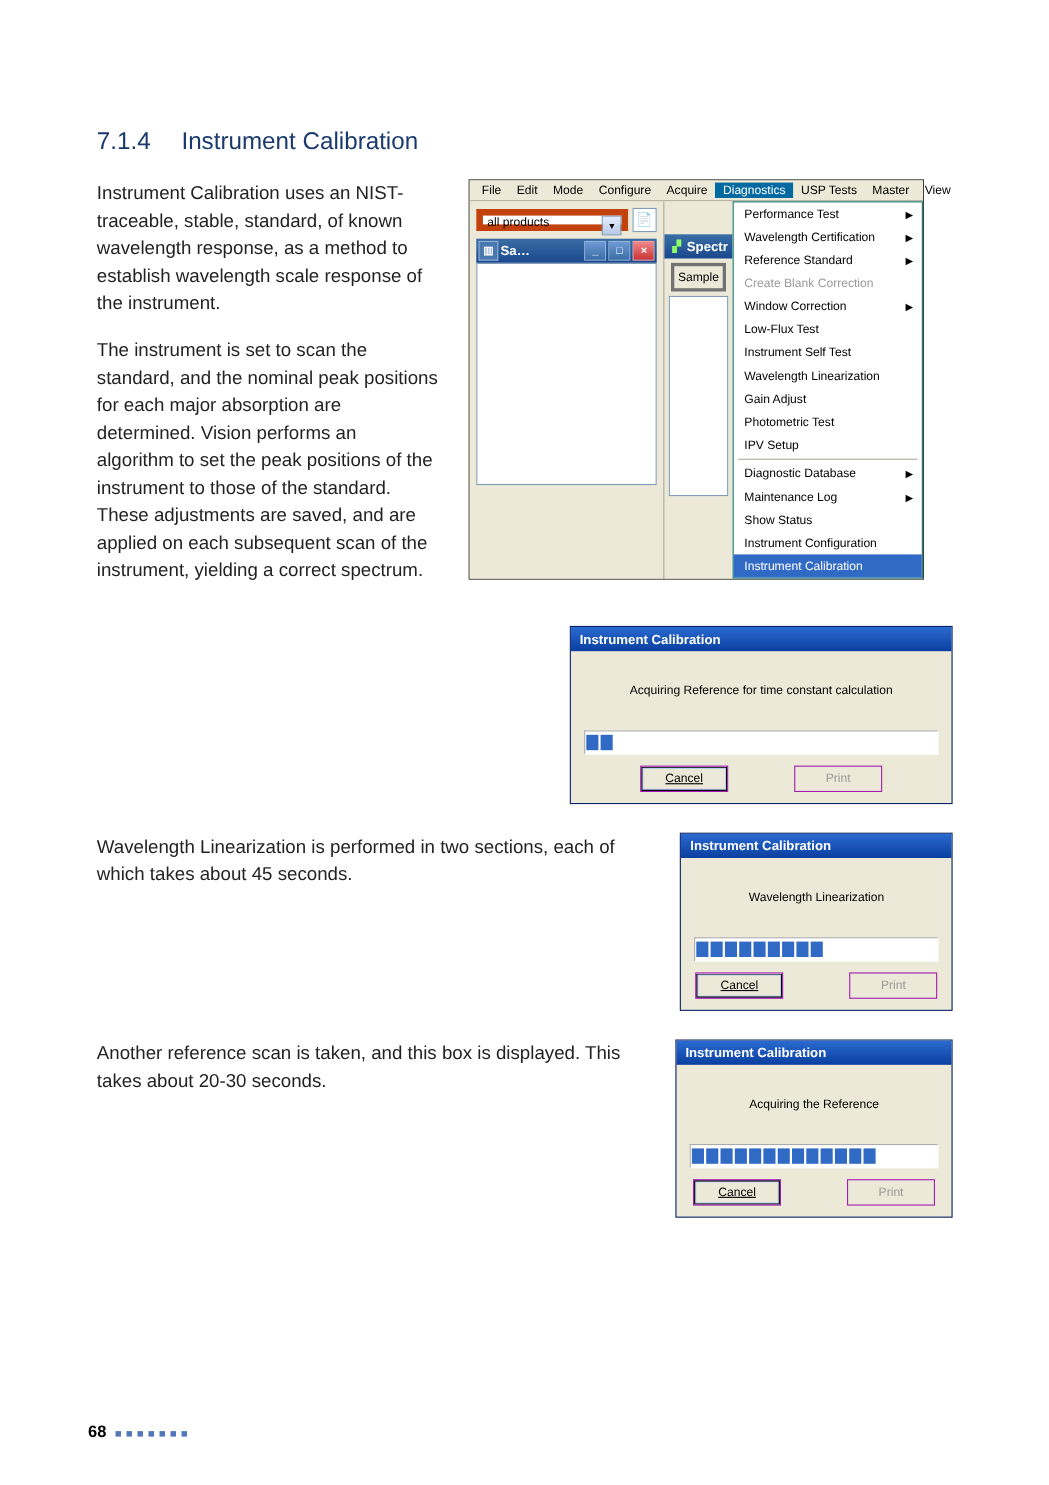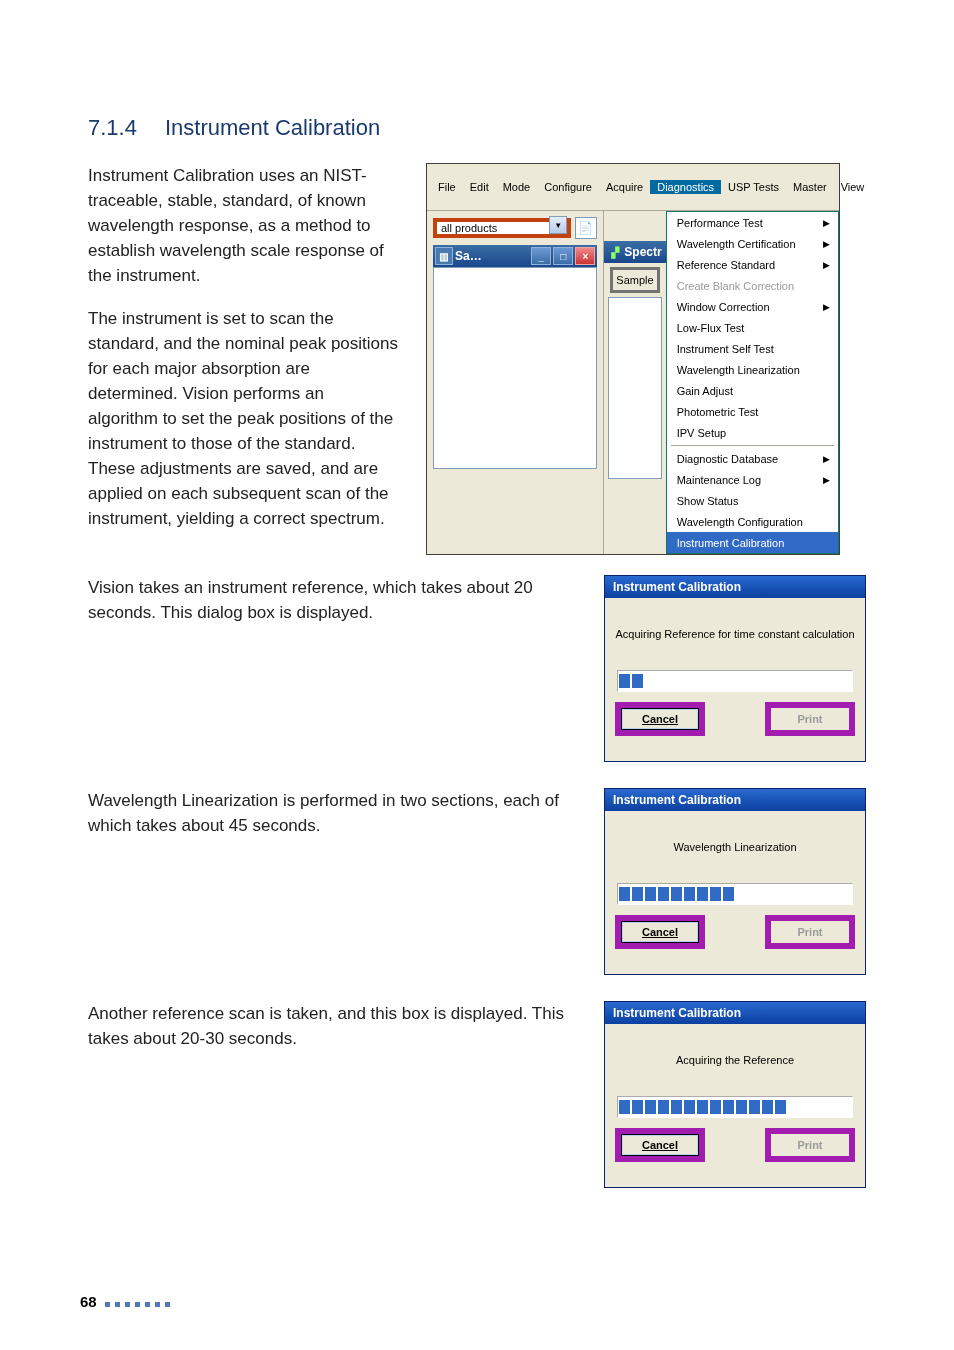--- a/index.html
+++ b/index.html
@@ -46,21 +46,21 @@
   .app-window {
     width: 414px;
     border: 1px solid #404040;
     background: #ece9d8;
     font-family: Tahoma, sans-serif;
     font-size: 11px;
     box-sizing: border-box;
   }
   .menu-bar {
     display: flex;
-    padding: 16px 4px;
+    padding: 2px 4px;
     background: #ece9d8;
     border-bottom: 1px solid #aca899;
   }
   .menu-bar .item {
     padding: 1px 7px;
     font-size: 11px;
     color: #000;
     white-space: nowrap;
   }
   .menu-bar .item.selected {
@@ -79,24 +79,24 @@
     min-height: 260px;
   }
   .select-row {
     display: flex;
     align-items: center;
     gap: 4px;
   }
   .select-box {
     flex: 1;
     height: 20px;
-    border: 4px solid #c2410c;
+    border: 6px solid #c2410c;
     background: #fff;
     display: flex;
-    align-items: flex-end;
+    align-items: flex-start;
     justify-content: space-between;
     padding: 0 0 0 4px;
     box-sizing: border-box;
   }
   .select-box .drop {
     width: 16px;
     height: 16px;
     background: linear-gradient(#e6eefc, #b6c9e7);
     border: 1px solid #7f9db9;
     display: flex;
@@ -203,21 +203,21 @@
     height: 22px;
     background: linear-gradient(#2a6ad0, #0a3fa0);
     color: #fff;
     font-weight: bold;
     font-size: 12px;
     display: flex;
     align-items: center;
     padding: 0 8px;
   }
   .dialog .content {
-    padding: 30px 10px 19px 10px;
+    padding: 30px 10px 4px 10px;
     text-align: center;
   }
   .dialog .msg {
     font-size: 11px;
     color: #000;
     margin-bottom: 30px;
     white-space: nowrap;
   }
   .prog-wrap {
     border: 1px inset #fff;
@@ -236,26 +236,25 @@
   }
   .btn-row {
     display:flex;
     justify-content:center;
     gap:60px;
     padding:2px 0 6px 0;
   }
   .btn {
     width: 78px;
     height: 22px;
-    border: 6px solid #a21caf;
+    border: 1px solid #a21caf;
     background: #ece9d8;
     font-size: 11px;
     display:flex;align-items:center;justify-content:center;
     color:#000;
-    font-weight:bold;
   }
   .btn.default { box-shadow: 0 0 0 1px #000 inset, 0 0 0 2px #b8d0f0 inset; }
   .btn.default .u { text-decoration: underline; }
   .btn.disabled { color:#9a9a9a; }
 
   
   .footer {
     position:absolute;
     bottom:40px;
     left:80px;
@@ -369,33 +368,32 @@
               <span class="arrow">▶</span>
           </div>
           <div class="m-item">
             <span>Maintenance Log</span>
               <span class="arrow">▶</span>
           </div>
           <div class="m-item">
             <span>Show Status</span>
           </div>
           <div class="m-item">
-            <span>Wavelength Configuration</span>
+            <span>Instrument Configuration</span>
           </div>
           <div class="m-item highlight">
             <span>Instrument Calibration</span>
           </div>
         </div>
       </div>
     </div>
   </div>
 
   <div class="columns">
     <div class="text-col">
-      <p class="para">Vision takes an instrument reference, which takes about 20 seconds. This dialog box is displayed.</p>
     </div>
     <div class="dialog">
       <div class="titlebar">Instrument Calibration</div>
       <div class="content">
         <div class="msg">Acquiring Reference for time constant calculation</div>
         <div class="prog-wrap" id="prog1">
             <div class="prog-block"></div>
             <div class="prog-block"></div>
           </div>
         <div class="btn-row">

